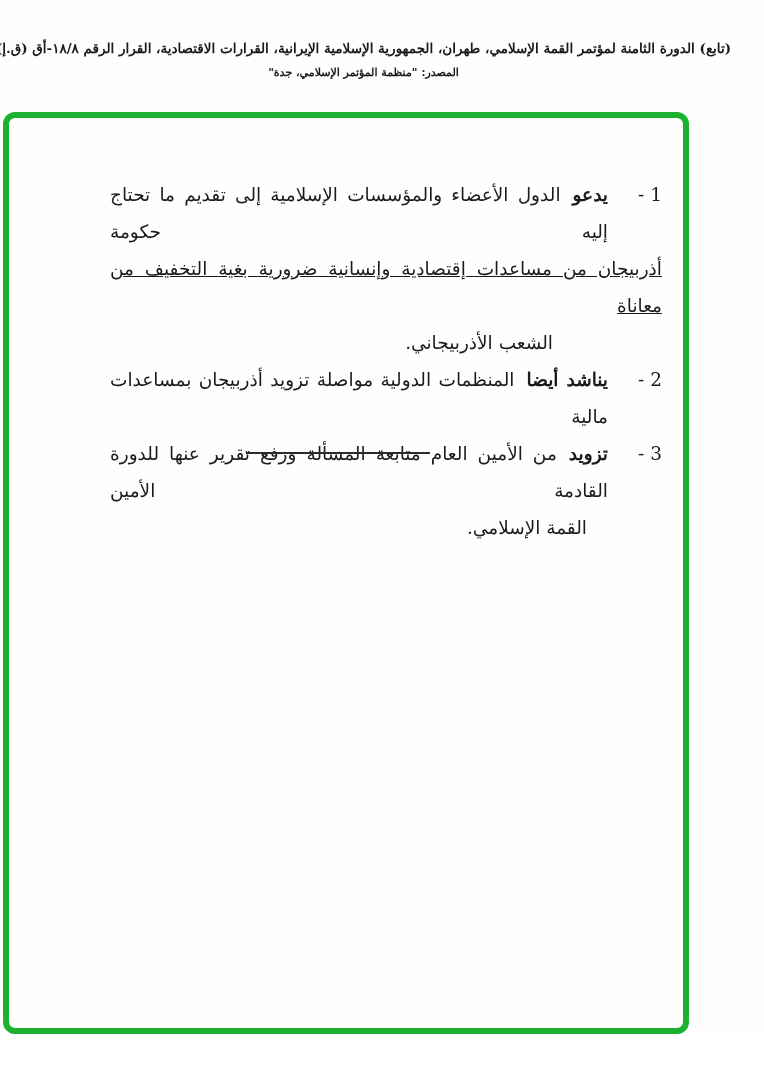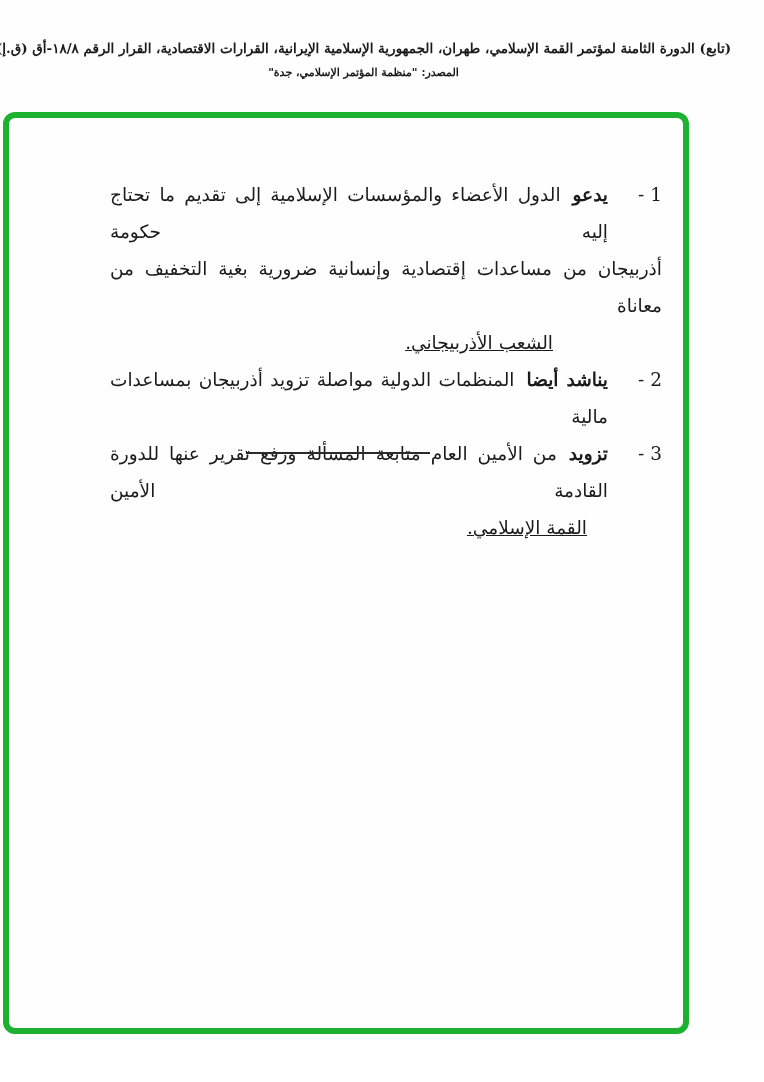--- a/index.html
+++ b/index.html
@@ -70,22 +70,23 @@
     text-align: justify;
     text-align-last: justify;
   }
   .kw {
     font-weight: bold;
     margin-left: 12px;
   }
   .just {
     text-align: justify;
     text-align-last: justify;
+    text-decoration: underline;
   }
-  .last-line { text-align: right; text-decoration: underline; }
+  .last-line { text-align: right; }
   .ind109 { padding-right: 109px; }
   .ind55  { padding-right: 55px; }
   .ind75  { padding-right: 75px; }
   
   .hrule {
     position: absolute;
     top: 452px;
     left: 283px;
     width: 184px;
     height: 2px;

